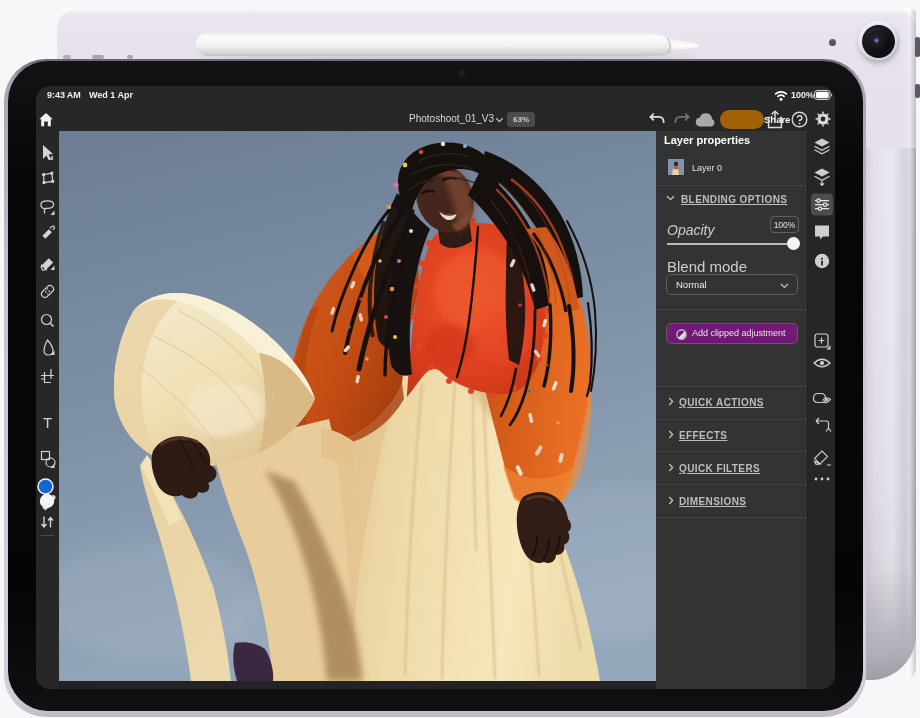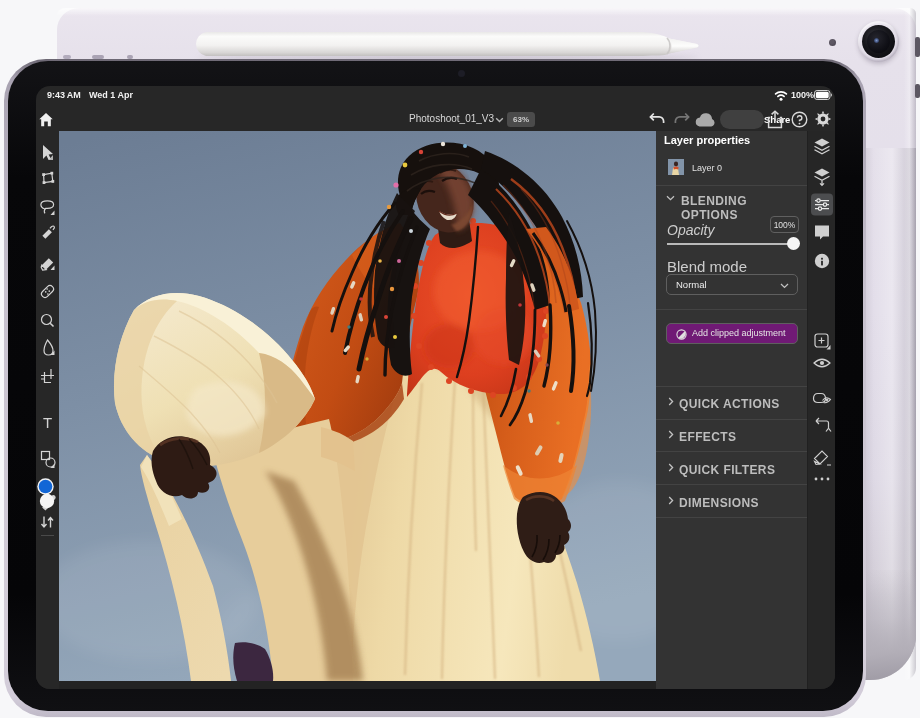--- a/index.html
+++ b/index.html
@@ -65,21 +65,21 @@
   #canvas { left:23px; top:45px; width:597px; height:550px; background:#222; }
   #canvasunder { left:23px; top:595px; width:597px; height:8px; background:#232323; }
 
   
   #rpanel { left:620px; top:45px; width:151px; height:558px; background:#333333;
     color:#cccccc; }
   #rrail { left:771px; top:45px; width:28px; height:558px; background:#262626;
     border-left:1px solid #202020; }
 
   .pdiv { position:absolute; left:0; width:151px; height:1px; background:#434343; }
-  .sechead { position:absolute; font-size:12px; font-weight:bold; letter-spacing:0.4px; color:#bdbdbd; }
+  .sechead { position:absolute; font-size:10px; font-weight:bold; letter-spacing:0.4px; color:#bdbdbd;text-decoration:underline; }
   .btn { position:absolute; left:10px; width:132px; height:21px; border:1px solid #5f5f5f;
      border-radius:5px; background:#701a75; color:#e4e4e4; font-size:9px; line-height:19px; }
 </style>
 </head>
 <body>
 <div id="stage">
   <div id="backipad" class="abs">
     <div class="topshine"></div>
     <div class="rshade"></div>
     <div class="redge"></div>
@@ -153,21 +153,21 @@
         <path d="M5.8 2.5 L2.4 5.9 L5.8 9.3" stroke="#e3e3e3" stroke-width="1.7" fill="none"></path>
         <path d="M2.6 5.9 H11.2 A4.4 4.4 0 0 1 15.6 10.3 V12" stroke="#e3e3e3" stroke-width="1.7" fill="none"></path>
       </svg>
       <svg class="abs" style="left:637px;top:7px;" width="18" height="17" viewBox="0 0 18 17">
         <path d="M12.2 2.5 L15.6 5.9 L12.2 9.3" stroke="#757575" stroke-width="1.7" fill="none"></path>
         <path d="M15.4 5.9 H6.8 A4.4 4.4 0 0 0 2.4 10.3 V12" stroke="#757575" stroke-width="1.7" fill="none"></path>
       </svg>
       <svg class="abs" style="left:658px;top:9px;" width="22" height="15" viewBox="0 0 22 15">
         <path d="M5.5 13.5 A4.6 4.6 0 0 1 5.9 4.4 A6.3 6.3 0 0 1 18.1 5.9 A4.0 4.0 0 0 1 17.3 13.5 Z" fill="#a9a9a9"></path>
       </svg>
-      <div class="abs" style="left:684px;top:6px;width:40px;height:19px;background:#404040;border-radius:10px;color:#fff;font-size:9.5px;font-weight:bold;text-align:center;line-height:19px;padding-left:44px;">Share</div>
+      <div class="abs" style="left:684px;top:6px;width:40px;height:19px;background:#a16207;border-radius:10px;color:#fff;font-size:9.5px;font-weight:bold;text-align:center;line-height:19px;padding-left:44px;">Share</div>
       <svg class="abs" style="left:731px;top:6px;" width="16" height="19" viewBox="0 0 16 19">
         <path d="M8 1.2 L8 11" stroke="#d9d9d9" stroke-width="1.5" fill="none"></path>
         <path d="M4.6 4.4 L8 1.2 L11.4 4.4" stroke="#d9d9d9" stroke-width="1.5" fill="none"></path>
         <path d="M3.2 7.4 H1.6 V17.4 H14.4 V7.4 H12.8" stroke="#d9d9d9" stroke-width="1.5" fill="none"></path>
       </svg>
       <svg class="abs" style="left:755px;top:6.5px;" width="17" height="17" viewBox="0 0 17 17">
         <circle cx="8.5" cy="8.5" r="7.3" stroke="#d9d9d9" stroke-width="1.4" fill="none"></circle>
         <path d="M6.3 6.6 A2.3 2.3 0 1 1 8.5 9.3 L8.5 10.3" stroke="#d9d9d9" stroke-width="1.4" fill="none"></path>
         <circle cx="8.5" cy="12.6" r="0.95" fill="#d9d9d9"></circle>
       </svg>

